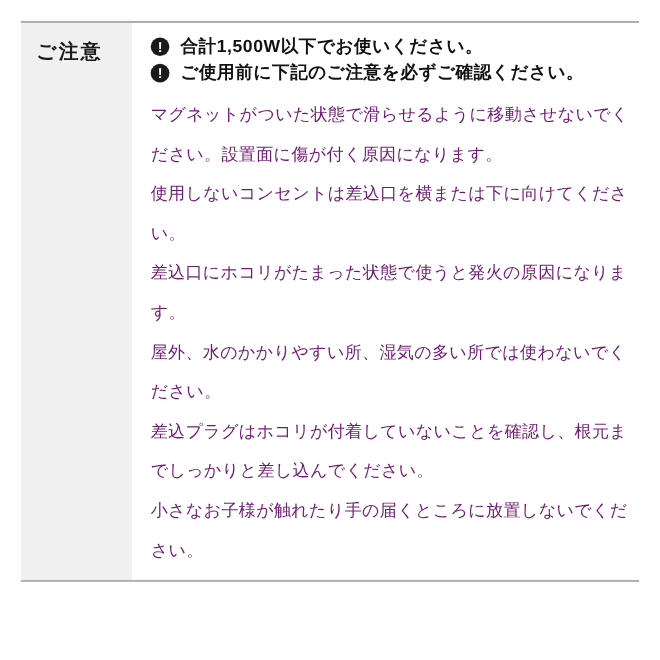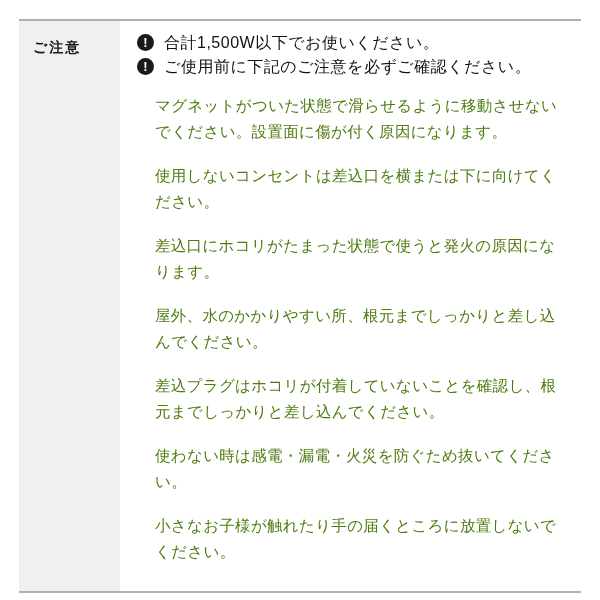--- a/index.html
+++ b/index.html
@@ -27,21 +27,21 @@
     box-sizing: border-box;
   }
   .label-cell {
     width: 101px;
     flex: 0 0 101px;
     background: #f0f0f0;
     box-sizing: border-box;
     padding: 15px 0 0 14px;
   }
   .label-text {
-    font-size: 14px;
+    font-size: 18px;
     font-weight: bold;
     color: #1a1a1a;
     letter-spacing: 2px;
     line-height: 22px;
   }
   .content-cell {
     flex: 1 1 auto;
     background: #ffffff;
     box-sizing: border-box;
     padding: 13px 2px 8px 17px;
@@ -59,33 +59,33 @@
     background: #1a1a1a;
     color: #ffffff;
     font-size: 13px;
     font-weight: bold;
     line-height: 17px;
     text-align: center;
     margin-right: 10px;
   }
   .warning-text {
     font-size: 16px;
-    font-weight: normal;
+    font-weight: bold;
     color: #111111;
     line-height: 17px;
     letter-spacing: 0.5px;
   }
   .cautions {
     margin-top: 12px;
   }
   .caution-item {
-    margin: 18px;
+    margin: 0;
     font-size: 15.5px;
-    color: #4d7c0f;
-    line-height: 26px;
+    color: #701a75;
+    line-height: 36px;
     letter-spacing: 0.3px;
   }
 </style>
 </head>
 <body>
 
 <div class="sheet">
   <div class="notice">
 
     <div class="label-cell">
@@ -100,21 +100,20 @@
       </div>
       <div class="warning-row">
         <span class="warning-icon">!</span>
         <span class="warning-text">ご使用前に下記のご注意を必ずご確認ください。</span>
       </div>
 
       <div class="cautions">
         <p class="caution-item">マグネットがついた状態で滑らせるように移動させないでください。設置面に傷が付く原因になります。</p>
         <p class="caution-item">使用しないコンセントは差込口を横または下に向けてください。</p>
         <p class="caution-item">差込口にホコリがたまった状態で使うと発火の原因になります。</p>
-        <p class="caution-item">屋外、水のかかりやすい所、根元までしっかりと差し込んでください。</p>
+        <p class="caution-item">屋外、水のかかりやすい所、湿気の多い所では使わないでください。</p>
         <p class="caution-item">差込プラグはホコリが付着していないことを確認し、根元までしっかりと差し込んでください。</p>
-        <p class="caution-item">使わない時は感電・漏電・火災を防ぐため抜いてください。</p>
         <p class="caution-item">小さなお子様が触れたり手の届くところに放置しないでください。</p>
       </div>
 
     </div>
   </div>
 </div>
 
 </body></html>

